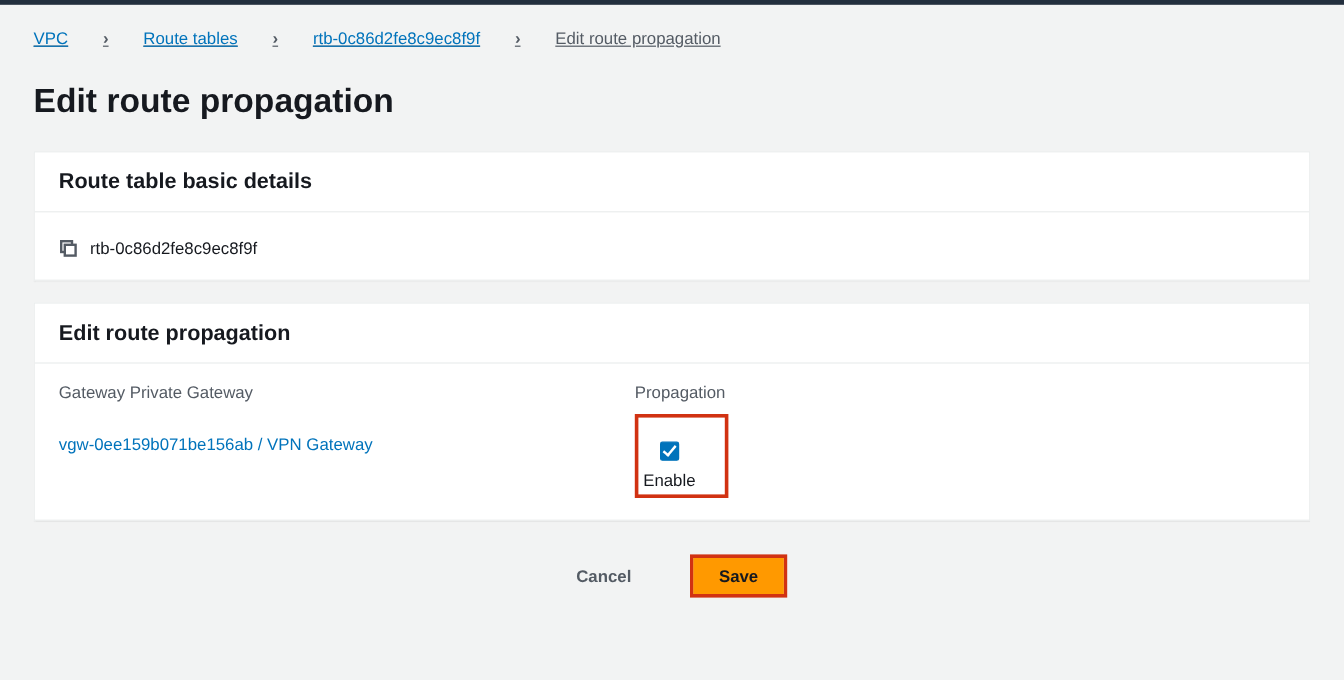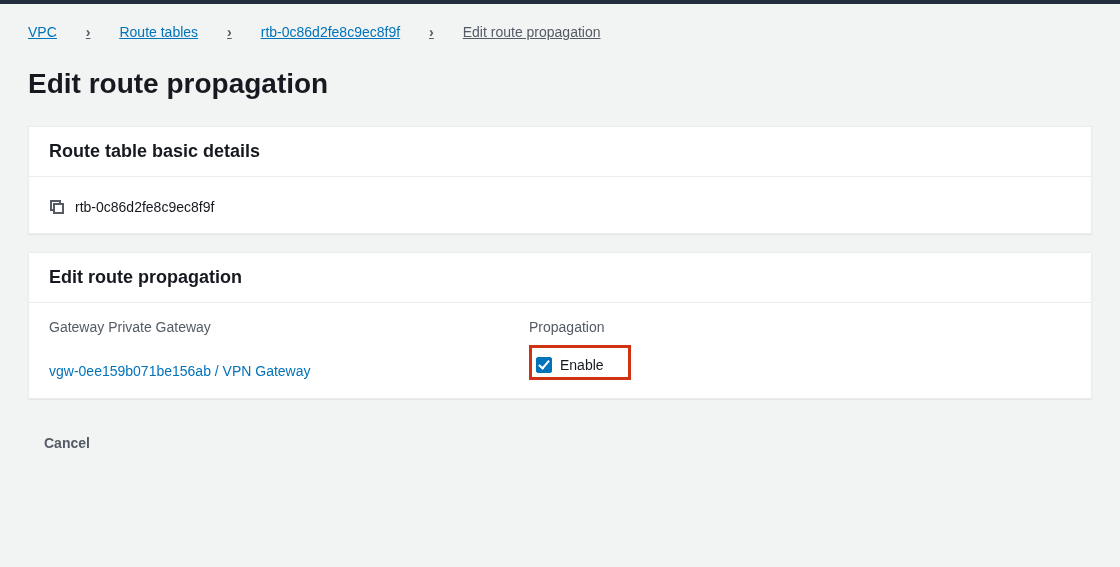--- a/index.html
+++ b/index.html
@@ -98,22 +98,23 @@
   }
   .link {
     color: #0073bb;
     font-size: 14px;
     text-decoration: none;
   }
   .enable-cell {
     display: inline-flex;
     align-items: center;
     gap: 8px;
-    padding: 9px 24px 4px 4px;
+    padding: 20px 24px 4px 4px;
     margin-top: 6px;
+    flex-direction: column;
   }
   .highlight-red {
     border: 3px solid #d13212;
   }
   input[type="checkbox"].awsui {
     appearance: none;
     width: 16px;
     height: 16px;
     background: #0073bb;
     border: 1px solid #0073bb;
@@ -131,21 +132,21 @@
     border: solid #fff;
     border-width: 0 2px 2px 0;
     transform: rotate(40deg);
   }
   .enable-label {
     font-size: 14px;
     color: #16191f;
   }
   .footer-actions {
     display: flex;
-    justify-content: space-between;
+    justify-content: center;
     gap: 33px;
     align-items: center;
     padding-top: 10px;
   }
   .btn-cancel {
     background: transparent;
     border: none;
     color: #545b64;
     font-weight: 700;
     font-size: 14px;
@@ -220,15 +221,18 @@
             <input type="checkbox" class="awsui" checked="" style="">
             <span class="enable-label">Enable</span>
           </div>
         </div>
       </div>
     </div>
   </div>
 
   <div class="footer-actions">
     <button class="btn-cancel">Cancel</button>
+    <span class="btn-save-wrap">
+      <button class="btn-save">Save</button>
+    </span>
   </div>
 
 </div>
 
 </body></html>

